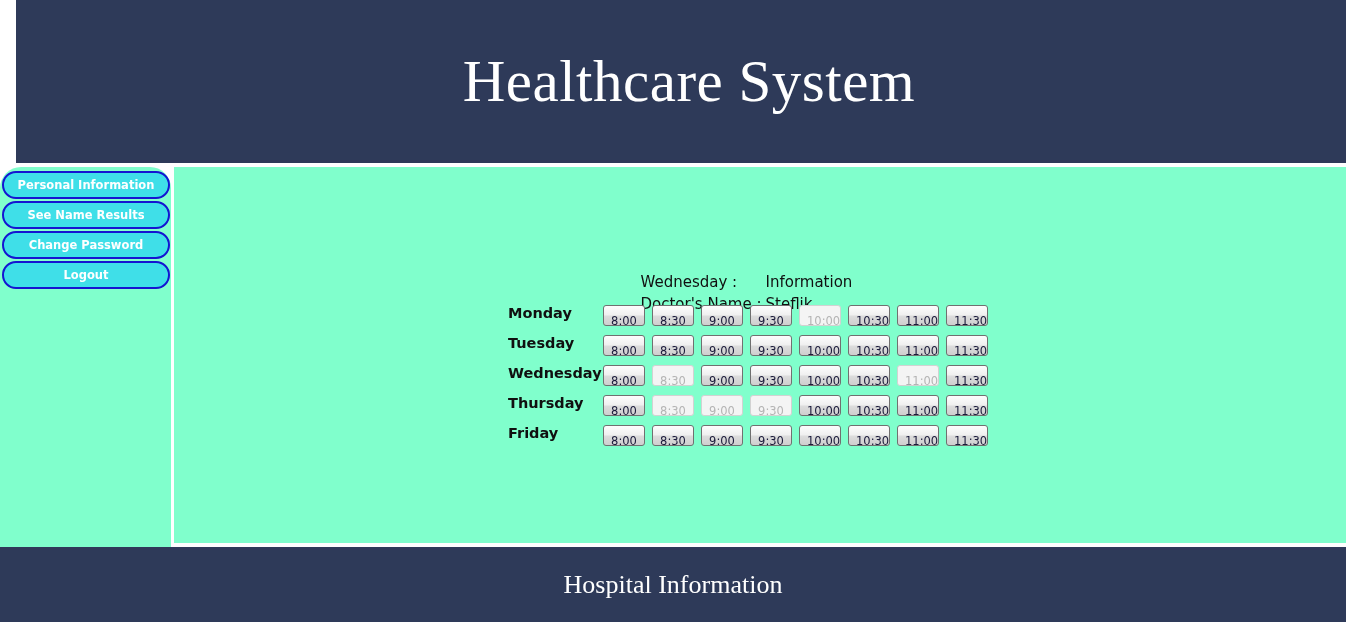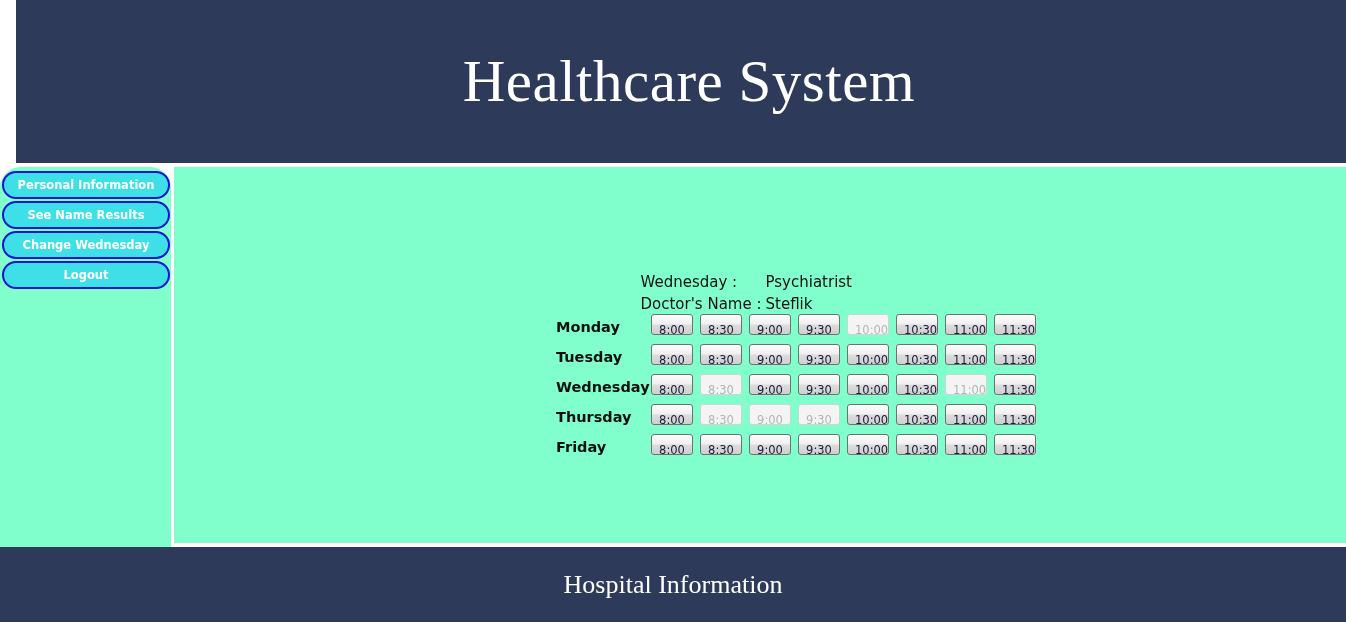--- a/index.html
+++ b/index.html
@@ -124,23 +124,22 @@
   .line-spec .dl-value { width: 210px; }
 
   
   .schedule {
     position: absolute;
     left: 334px;
     top: 138px;
   }
   .sched-row {
     display: flex;
-    align-items: flex-end;
+    align-items: flex-start;
     height: 30px;
-    margin-left: 48px;
   }
   .day-label {
     width: 95px;
     font-size: 14.5px;
     font-weight: bold;
     color: #101010;
     text-align: left;
     padding-left: 0px;
   }
   .slot {
@@ -191,36 +190,36 @@
 
   <div class="header">
     <div class="header-title">Healthcare System</div>
   </div>
 
   <div class="body-region">
 
     <div class="sidebar">
       <button class="nav-button">Personal Information</button>
       <button class="nav-button">See Name Results</button>
-      <button class="nav-button">Change Wednesday</button>
+      <button class="nav-button">Change Password</button>
       <button class="nav-button">Logout</button>
     </div>
 
     <div class="divider"></div>
 
     <div class="main">
 
       <div class="doctor-info">
         <div class="doctor-line line-name">
           <span class="dl-label">Doctor's Name :</span>
           <span class="dl-value">Steflik</span>
         </div>
         <div class="doctor-line line-spec">
           <span class="dl-label">Wednesday :</span>
-          <span class="dl-value">Psychiatrist</span>
+          <span class="dl-value">Information</span>
         </div>
       </div>
 
       <div class="schedule">
           <div class="sched-row">
             <div class="day-label">Monday</div>
             <button class="slot">8:00</button>
             <button class="slot">8:30</button>
             <button class="slot">9:00</button>
             <button class="slot">9:30</button>

